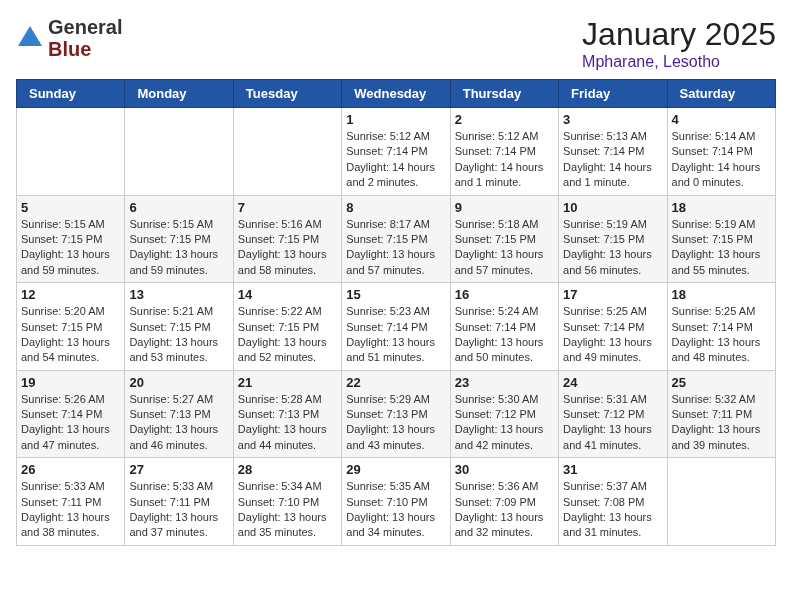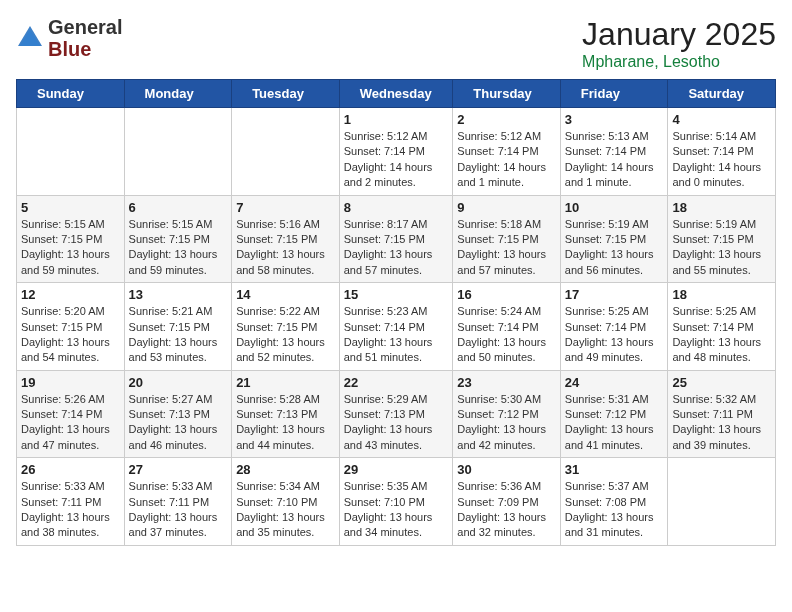--- a/index.html
+++ b/index.html
@@ -34,31 +34,31 @@
     }
     .title-block {
     }
     .month-title {
       font-size: 32px;
       font-weight: normal;
       color: #222;
     }
     .location {
       font-size: 16px;
-      color: #15803d;
+      color: #4c1d95;
     }
     table {
       width: 100%;
       border-collapse: collapse;
       font-size: 11px;
     }
     thead tr th {
       background-color: #2255a4;
       color: #fff;
-      padding: 6px 20px;
+      padding: 6px 12px;
       text-align: left;
       font-size: 13px;
       font-weight: bold;
       border: 1px solid #1a4080;
     }
     tbody tr td {
       border: 1px solid #ccc;
       vertical-align: top;
       padding: 4px;
       width: 107px;

